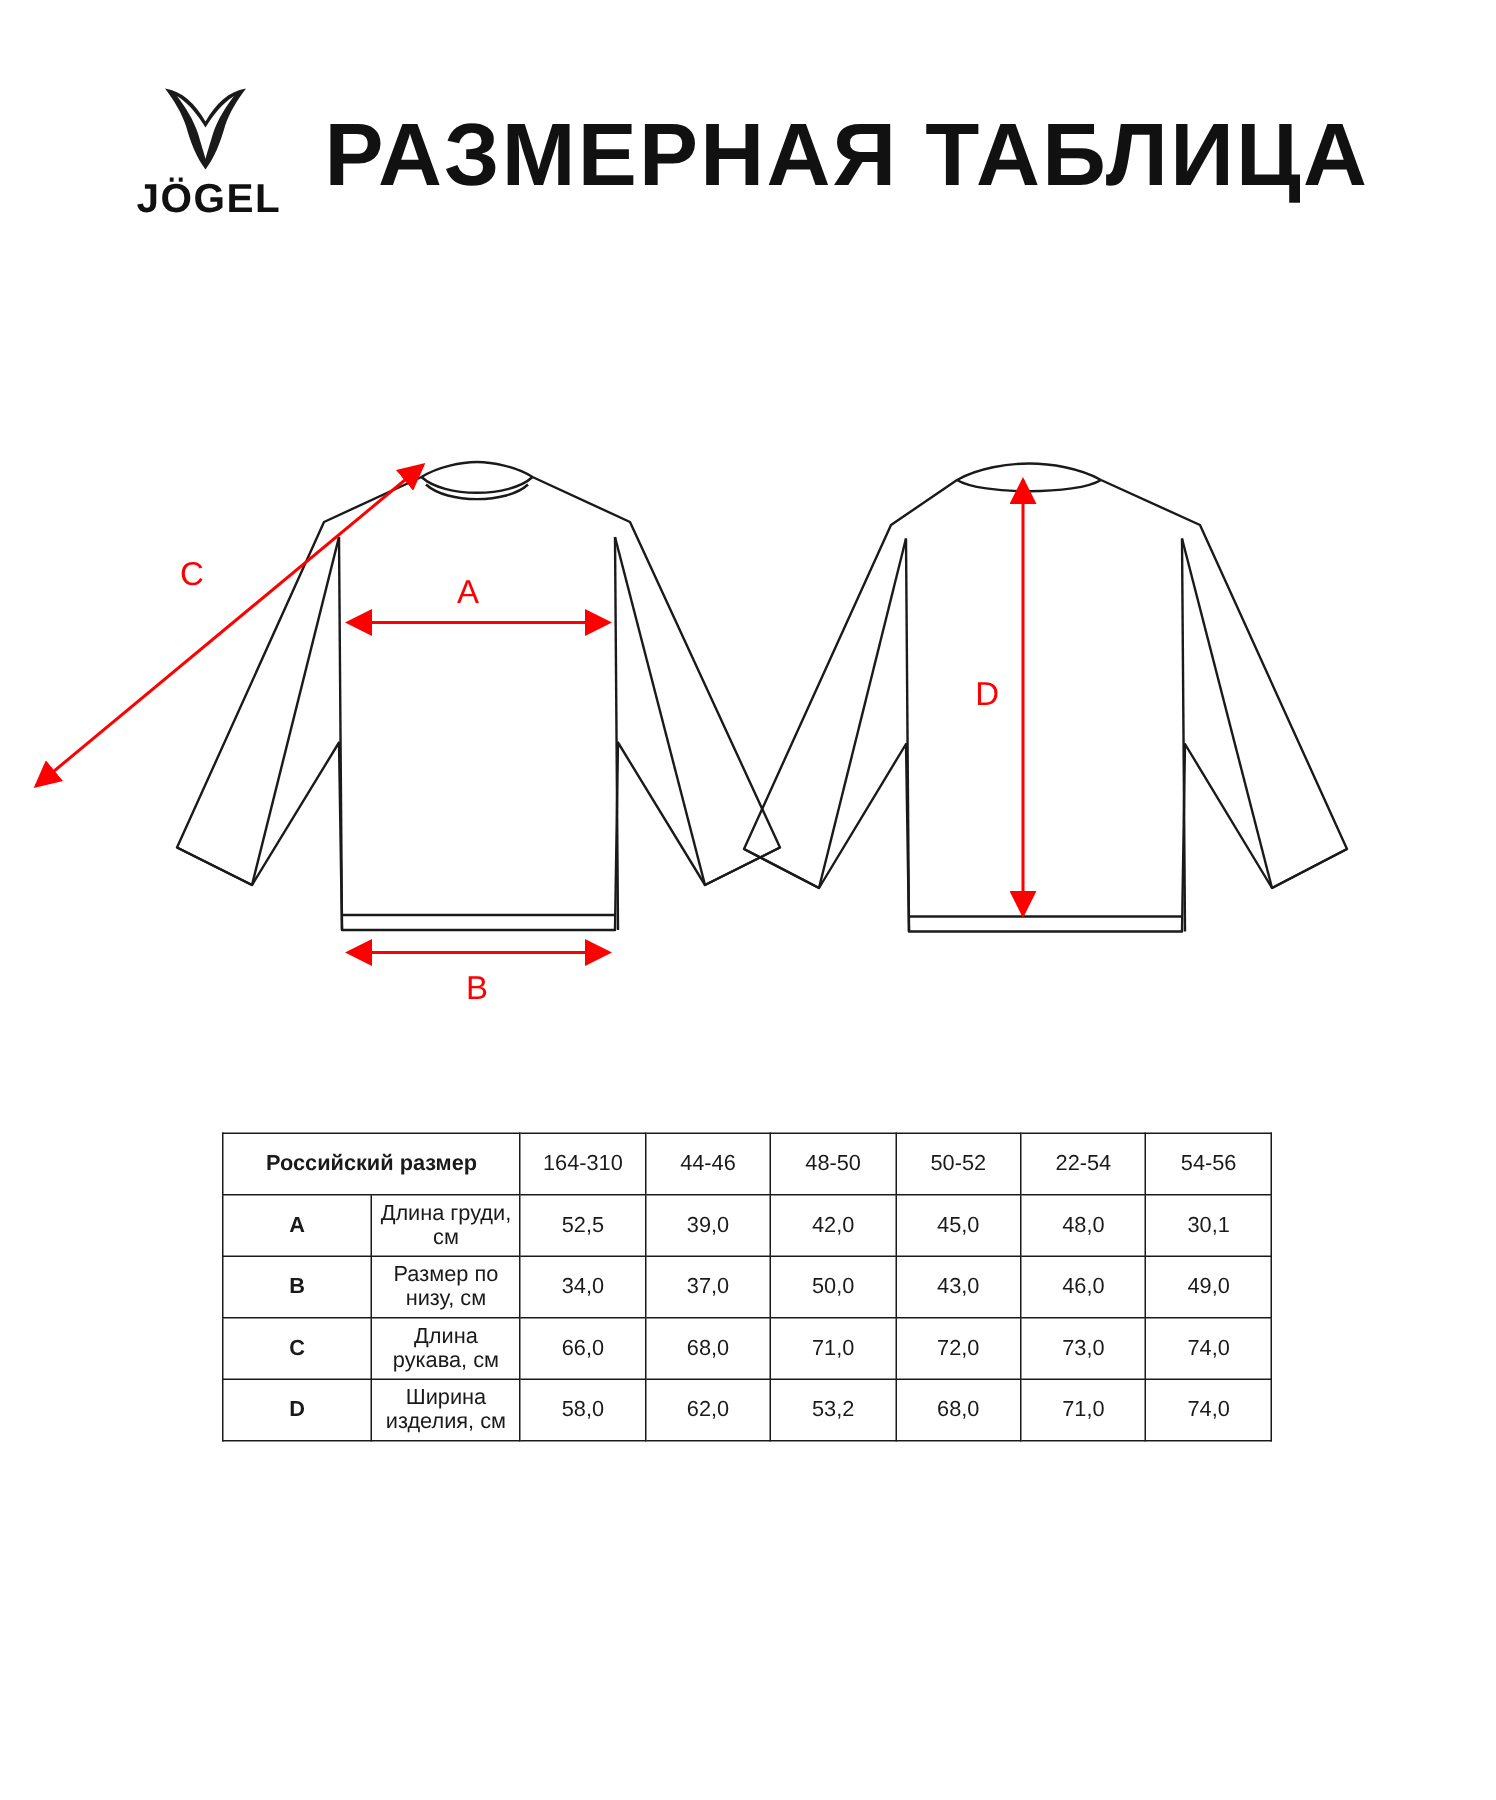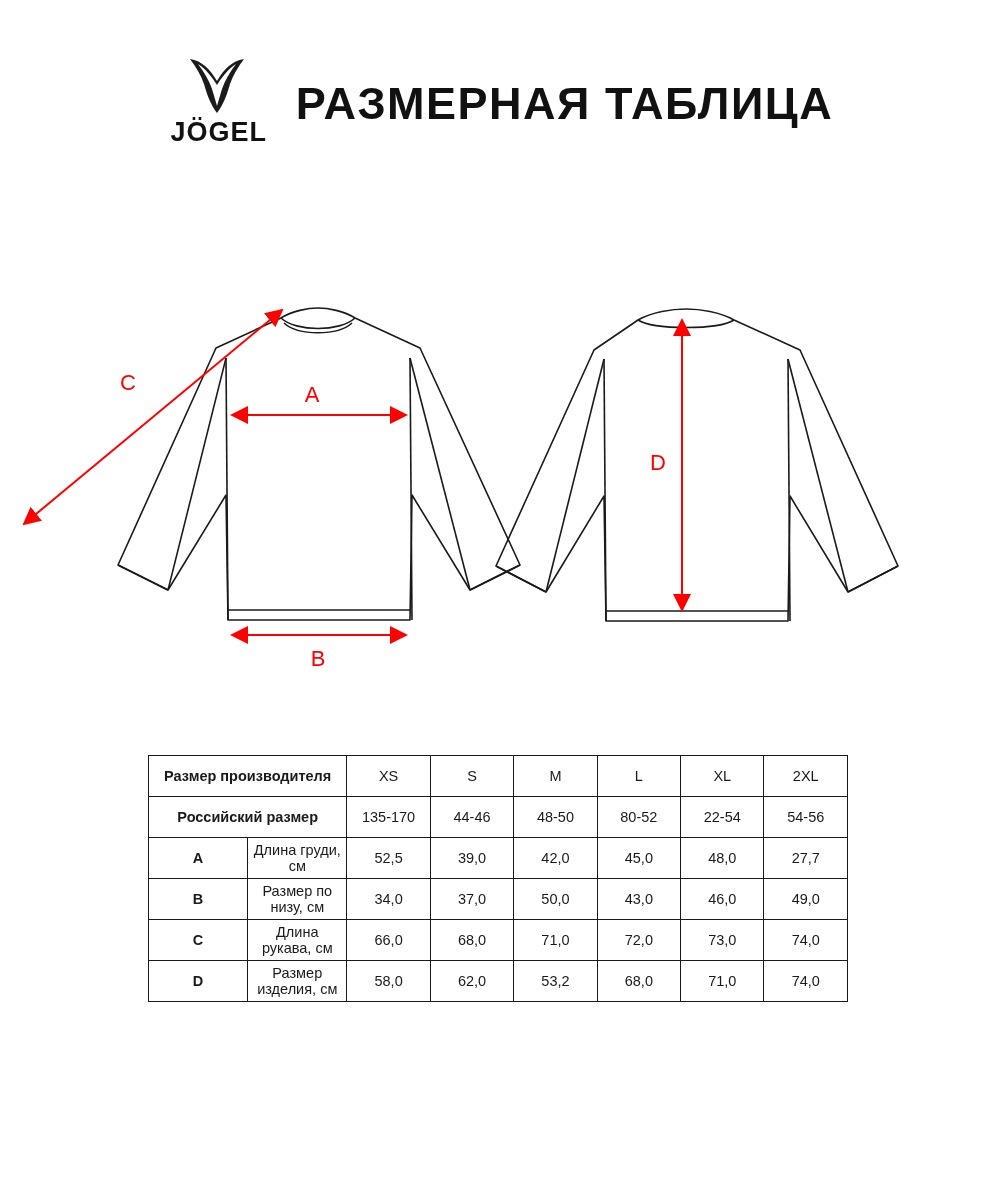--- a/index.html
+++ b/index.html
@@ -45,21 +45,21 @@
     top: 62px;
     width: 110px;
     text-align: center;
     font-size: 27px;
     font-weight: bold;
     letter-spacing: 1px;
     color: #111;
     font-family: "Liberation Sans", sans-serif;
   }
   .title {
-    font-size: 45px;
+    font-size: 59px;
     font-weight: bold;
     letter-spacing: 1.5px;
     color: #111;
     line-height: 1;
     white-space: nowrap;
   }
 
   
   .illustration {
     position: absolute;
@@ -214,47 +214,38 @@
       <line x1="682" y1="40" x2="682" y2="330" marker-start="url(#arrTail)" marker-end="url(#arrHead)"></line>
     </g>
     <text x="666" y="190" text-anchor="end" font-family="Liberation Sans, sans-serif" font-size="22" fill="#ff0000">D</text>
   </svg>
 </div>
 
 <div class="table-wrap">
   <table class="size-table">
     <tbody>
       <tr>
-        <td class="label-col hdr-label" colspan="2">Размер производителя</td>
-        <td class="val-col">XS</td>
-        <td class="val-col">S</td>
-        <td class="val-col">M</td>
-        <td class="val-col">L</td>
-        <td class="val-col">XL</td>
-        <td class="val-col">2XL</td>
-      </tr>
-      <tr>
         <td class="label-col hdr-label" colspan="2">Российский размер</td>
-        <td class="val-col">135-170</td>
+        <td class="val-col">164-310</td>
         <td class="val-col">44-46</td>
         <td class="val-col">48-50</td>
-        <td class="val-col">80-52</td>
+        <td class="val-col">50-52</td>
         <td class="val-col">22-54</td>
         <td class="val-col">54-56</td>
       </tr>
 
       <tr>
         <td class="letter-col">A</td>
         <td class="label-col">Длина груди, см</td>
         <td class="val-col">52,5</td>
         <td class="val-col">39,0</td>
         <td class="val-col">42,0</td>
         <td class="val-col">45,0</td>
         <td class="val-col">48,0</td>
-        <td class="val-col">27,7</td>
+        <td class="val-col">30,1</td>
       </tr>
 
       <tr>
         <td class="letter-col">B</td>
         <td class="label-col">Размер по низу, см</td>
         <td class="val-col">34,0</td>
         <td class="val-col">37,0</td>
         <td class="val-col">50,0</td>
         <td class="val-col">43,0</td>
         <td class="val-col">46,0</td>
@@ -267,21 +258,21 @@
         <td class="val-col">66,0</td>
         <td class="val-col">68,0</td>
         <td class="val-col">71,0</td>
         <td class="val-col">72,0</td>
         <td class="val-col">73,0</td>
         <td class="val-col">74,0</td>
       </tr>
 
       <tr>
         <td class="letter-col">D</td>
-        <td class="label-col">Размер изделия, см</td>
+        <td class="label-col">Ширина изделия, см</td>
         <td class="val-col">58,0</td>
         <td class="val-col">62,0</td>
         <td class="val-col">53,2</td>
         <td class="val-col">68,0</td>
         <td class="val-col">71,0</td>
         <td class="val-col">74,0</td>
       </tr>
     </tbody>
   </table>
 </div>

